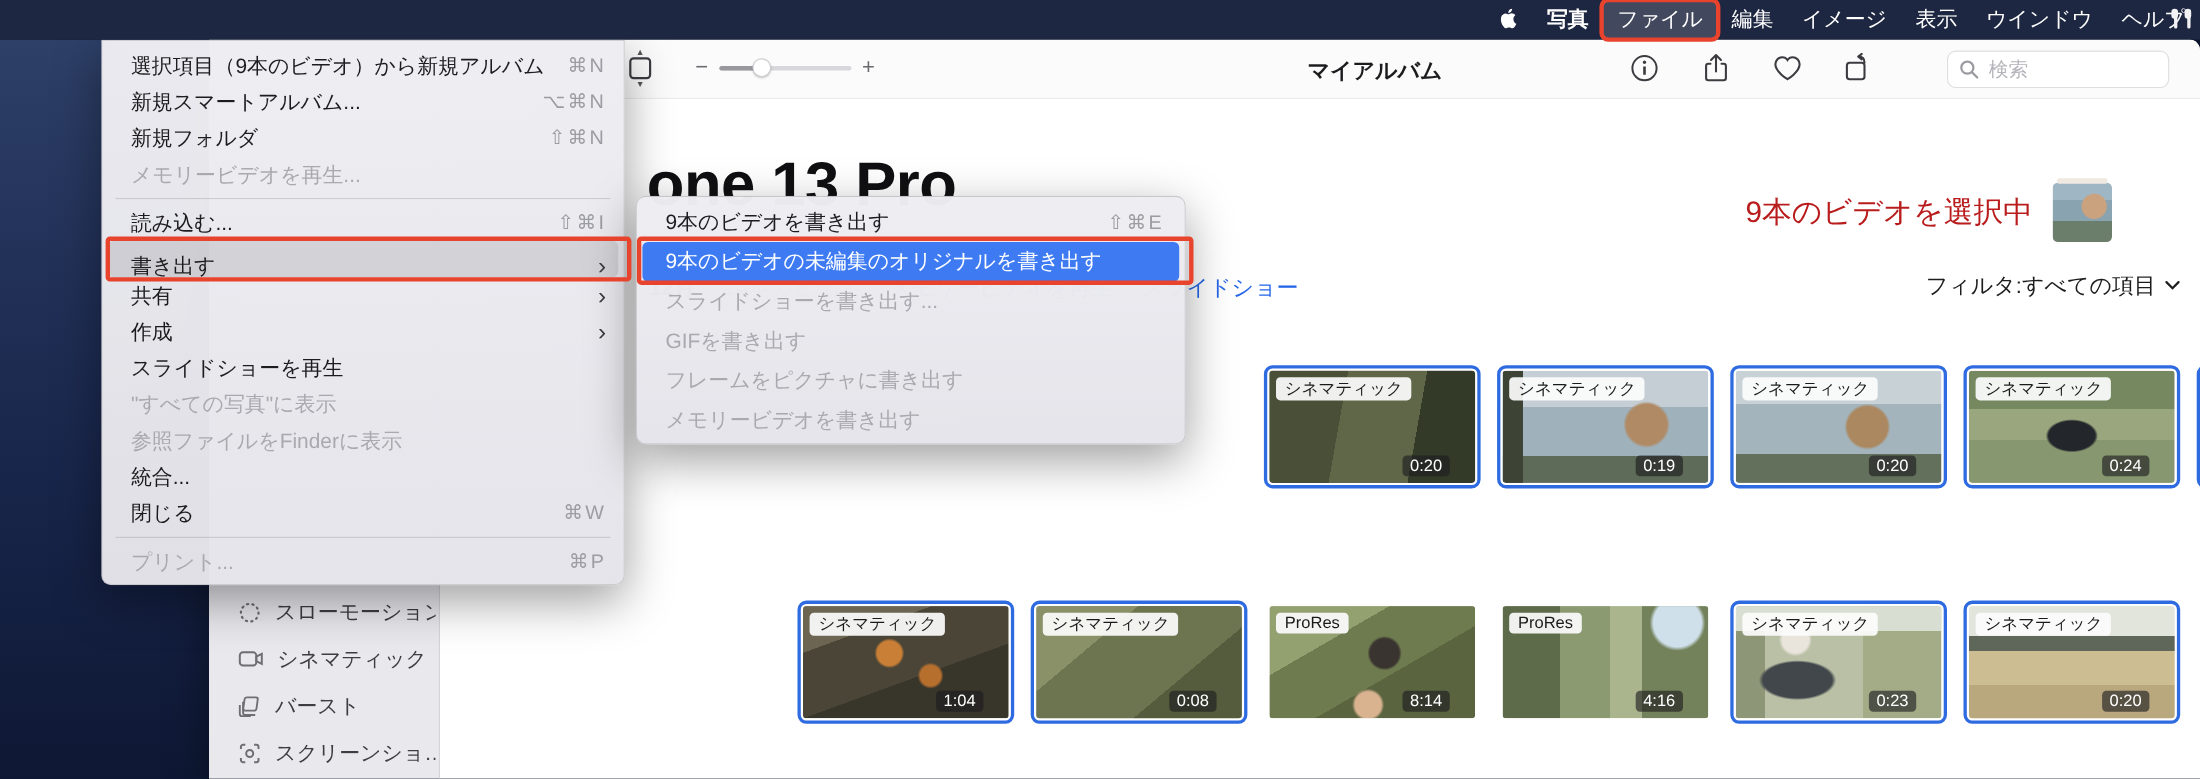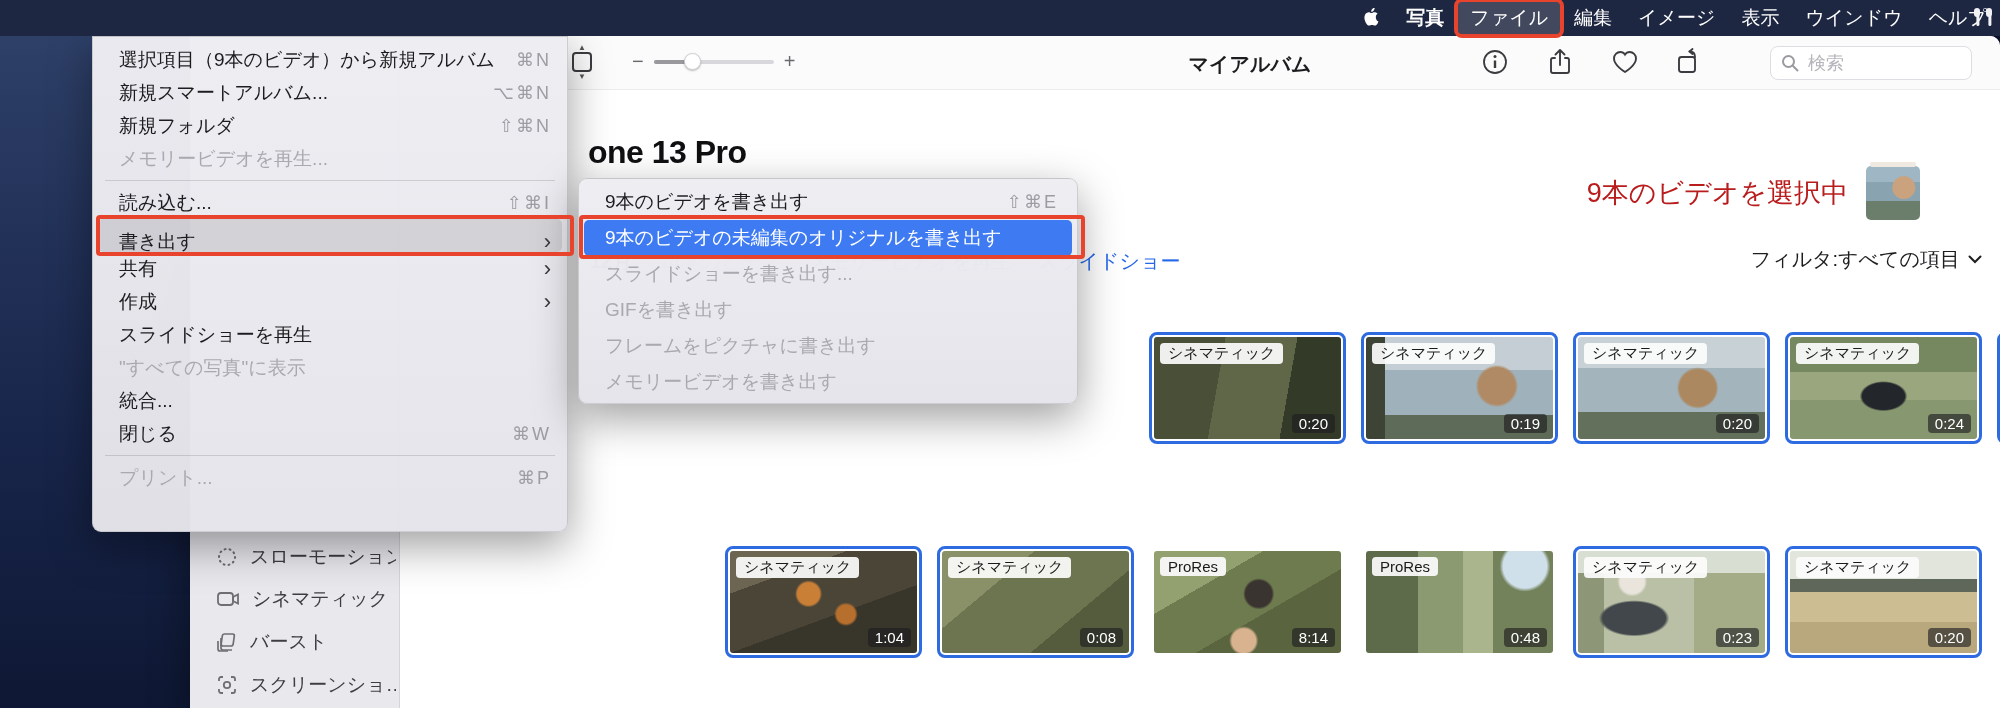--- a/index.html
+++ b/index.html
@@ -40,21 +40,21 @@
     background:#fff;border:1px solid #cfcfd4;box-shadow:0 1px 2px rgba(0,0,0,.25);}
   .tb-icons{position:absolute;left:1080px;top:11px;display:flex;gap:35px;color:#3c3c40;}
   .tb-icons .ic{width:30px;height:30px;display:flex;align-items:center;justify-content:center;}
   .searchbox{position:absolute;left:1370px;top:10px;width:202px;height:34px;border:1px solid #dedee2;
     border-radius:8px;background:#fff;display:flex;align-items:center;padding:0 10px;gap:7px;}
   .searchbox input{border:none;outline:none;width:140px;font-size:18px;color:#701a75;background:transparent;}
   .searchbox input::placeholder{color:#b4b4ba;}
 
   
   .content{position:absolute;left:210px;top:54px;width:1600px;height:618px;background:#fff;}
-  .album-title{position:absolute;left:188px;top:44px;font-size:32px;font-weight:700;color:#101012;
+  .album-title{position:absolute;left:188px;top:44px;font-size:56px;font-weight:700;color:#101012;
     letter-spacing:-.5px;white-space:nowrap;}
   .subline{position:absolute;left:190px;top:158px;display:flex;gap:26px;font-size:20px;align-items:center;}
   .subline .month{color:#3a3a3c;font-weight:600;}
   .subline .count{color:#8e8e93;}
   .subline .link{color:#2667e8;font-weight:500;}
   .sel-row{position:absolute;right:80px;top:76px;display:flex;align-items:center;gap:18px;}
   .sel-text{font-size:27px;color:#b91c1c;}
   .sel-stack{width:54px;height:54px;border-radius:5px;position:relative;
     background:radial-gradient(circle at 70% 40%,#caa27d 0 22%,transparent 24%),
       linear-gradient(180deg,#9fb6c4 0 30%,#8aa3b0 30% 65%,#6b7d6b 65%);}
@@ -62,21 +62,21 @@
     background:#efe9e2;border-radius:2px;}
   .filter-row{position:absolute;right:18px;top:156px;display:flex;align-items:center;gap:8px;
     font-size:20px;color:#1d1d1f;}
 
   
   .thumb{position:absolute;width:197px;height:112px;border:3px solid transparent;border-radius:8px;padding:2px;}
   .thumb.selected{border-color:#2f6be0;background:#fff;}
   .timg{position:relative;width:100%;height:100%;border-radius:3px;overflow:hidden;background:#888;}
   .badge{position:absolute;left:6px;top:6px;background:rgba(252,252,252,.93);color:#1a1a1a;
     font-size:15px;font-weight:500;padding:1px 8px;border-radius:4px;white-space:nowrap;}
-  .dur{position:absolute;right:6px;bottom:6px;background:rgba(28,28,30,.62);color:#fff;
+  .dur{position:absolute;right:23px;bottom:6px;background:rgba(28,28,30,.62);color:#fff;
     font-size:15px;padding:1px 7px;border-radius:4px;}
   
   .s-r1a{background:linear-gradient(100deg,#4a5038 0 35%,#606748 35% 70%,#343a28 70%);}
   .s-r1b{background:radial-gradient(circle at 70% 48%,#b08a64 0 13%,transparent 15%),
     linear-gradient(90deg,#3d4435 0 10%,transparent 10%),
     linear-gradient(180deg,#c4ced4 0 32%,#9fb1ba 32% 76%,#5d6b58 76%);}
   .s-r1c{background:radial-gradient(circle at 64% 50%,#ab885f 0 14%,transparent 16%),
     linear-gradient(180deg,#c8d1d6 0 30%,#a3b4bd 30% 74%,#63705c 74%);}
   .s-r1d{background:radial-gradient(ellipse at 50% 58%,#23262b 0 16%,transparent 18%),
     linear-gradient(180deg,#76885f 0 34%,#9aa67e 34% 62%,#87976f 62%);}
@@ -263,21 +263,21 @@
       </div>
       <div class="thumb" style="left:749px;top:456px">
         <div class="timg s-r2c">
             <span class="badge">ProRes</span>
             <span class="dur">8:14</span>
           </div>
       </div>
       <div class="thumb" style="left:961px;top:456px">
         <div class="timg s-r2d">
             <span class="badge">ProRes</span>
-            <span class="dur">0:48</span>
+            <span class="dur">4:16</span>
           </div>
       </div>
       <div class="thumb selected" style="left:1173px;top:456px">
         <div class="timg s-r2e">
             <span class="badge">シネマティック</span>
             <span class="dur">0:23</span>
           </div>
       </div>
       <div class="thumb selected" style="left:1385px;top:456px">
         <div class="timg s-r2f">
@@ -346,20 +346,23 @@
     <div class="mi">
         <span>作成</span>
         <span class="arrow">›</span>
       </div>
     <div class="mi">
         <span>スライドショーを再生</span>
       </div>
     <div class="mi disabled">
         <span>"すべての写真"に表示</span>
       </div>
+    <div class="mi disabled">
+        <span>参照ファイルをFinderに表示</span>
+      </div>
     <div class="mi">
         <span>統合...</span>
       </div>
     <div class="mi">
         <span>閉じる</span>
         <span class="sc">⌘W</span>
       </div>
     <div class="msep"></div>
     <div class="mi disabled">
         <span>プリント...</span>

